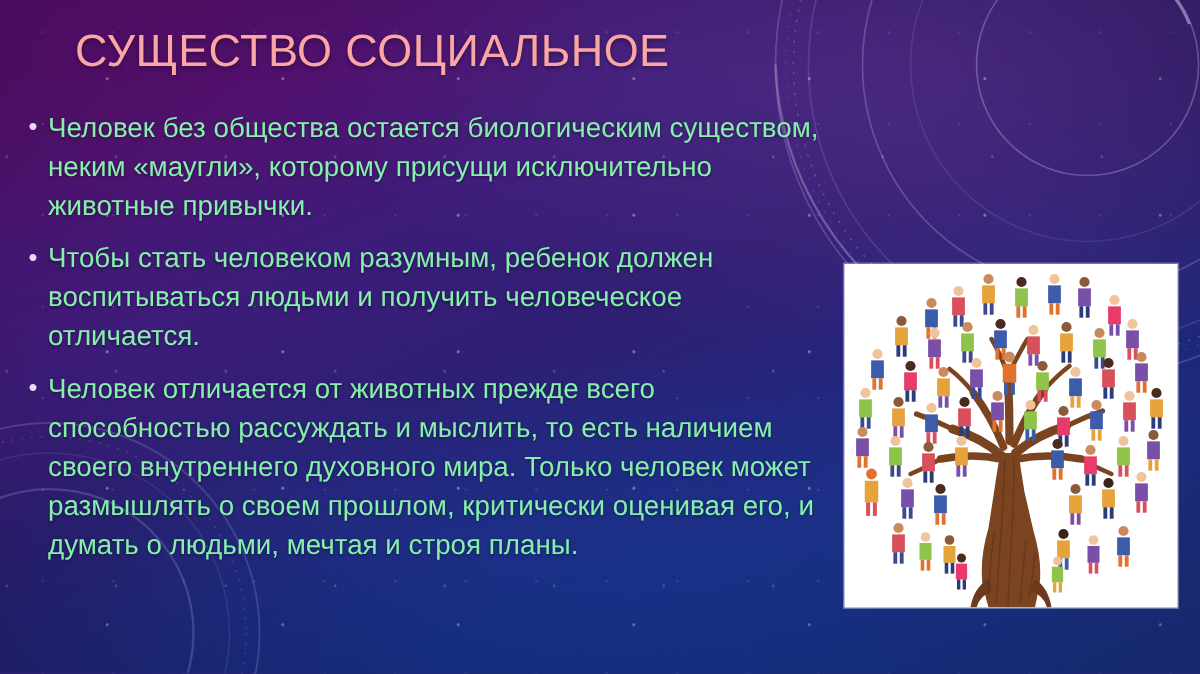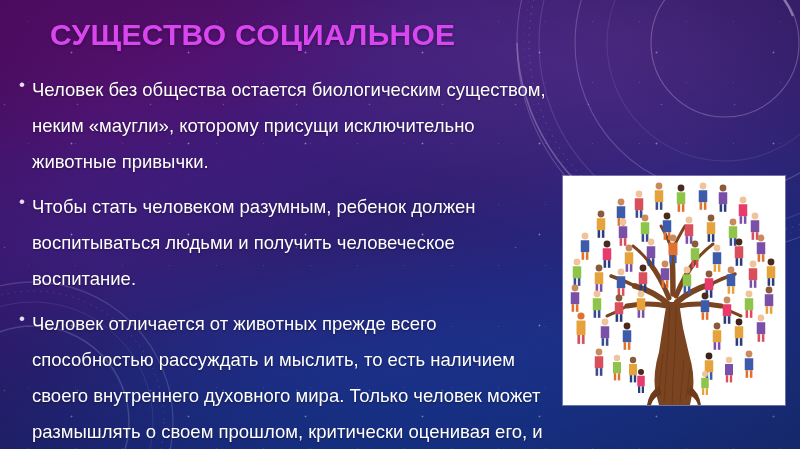--- a/index.html
+++ b/index.html
@@ -43,22 +43,22 @@
   
   .deco-tr { position:absolute; top:-172px; right:-140px; width:430px; height:430px; opacity:.55; }
   .deco-bl { position:absolute; bottom:-118px; left:-112px; width:290px; height:290px; opacity:.40; }
 
   
   .title {
     position:absolute; left:50px; top:17px;
     width:520px;
     font-size:30px;
     line-height:36px;
-    font-weight:700;
-    color:#d946ef;
+    font-weight:400;
+    color:#fca5a5;
     letter-spacing:.3px;
     white-space:nowrap;
     text-shadow:0 1px 3px rgba(0,0,0,.35);
   }
 
   
   .body-col {
     position:absolute;
     left:14px; top:72px;
     width:540px;
@@ -72,23 +72,23 @@
     flex:0 0 auto;
     width:18px;
     color:#e7dcf2;
     font-size:17px;
     line-height:25px;
     text-align:left;
     padding-left:5px;
   }
   .bullet-text {
     flex:1 1 auto;
-    color:#ffffff;
+    color:#86efac;
     font-size:18.5px;
-    line-height:36px;
+    line-height:26px;
     text-shadow:0 1px 2px rgba(0,0,0,.38);
   }
 
   
   .picture {
     position:absolute;
     left:563px; top:176px;
     width:222px; height:229px;
     background:#ffffff;
     overflow:hidden;
@@ -136,21 +136,21 @@
 
   <div class="body-col">
 
     <div class="bullet">
       <span class="bullet-dot">•</span>
       <span class="bullet-text">Человек без общества остается биологическим существом, неким «маугли», которому присущи исключительно животные привычки.</span>
     </div>
 
     <div class="bullet">
       <span class="bullet-dot">•</span>
-      <span class="bullet-text">Чтобы стать человеком разумным, ребенок должен воспитываться людьми и получить человеческое воспитание.</span>
+      <span class="bullet-text">Чтобы стать человеком разумным, ребенок должен воспитываться людьми и получить человеческое отличается.</span>
     </div>
 
     <div class="bullet">
       <span class="bullet-dot">•</span>
       <span class="bullet-text">Человек отличается от животных прежде всего способностью рассуждать и мыслить, то есть наличием своего внутреннего духовного мира. Только человек может размышлять о своем прошлом, критически оценивая его, и думать о людьми, мечтая и строя планы.</span>
     </div>
 
   </div>
 
   <div class="picture">

